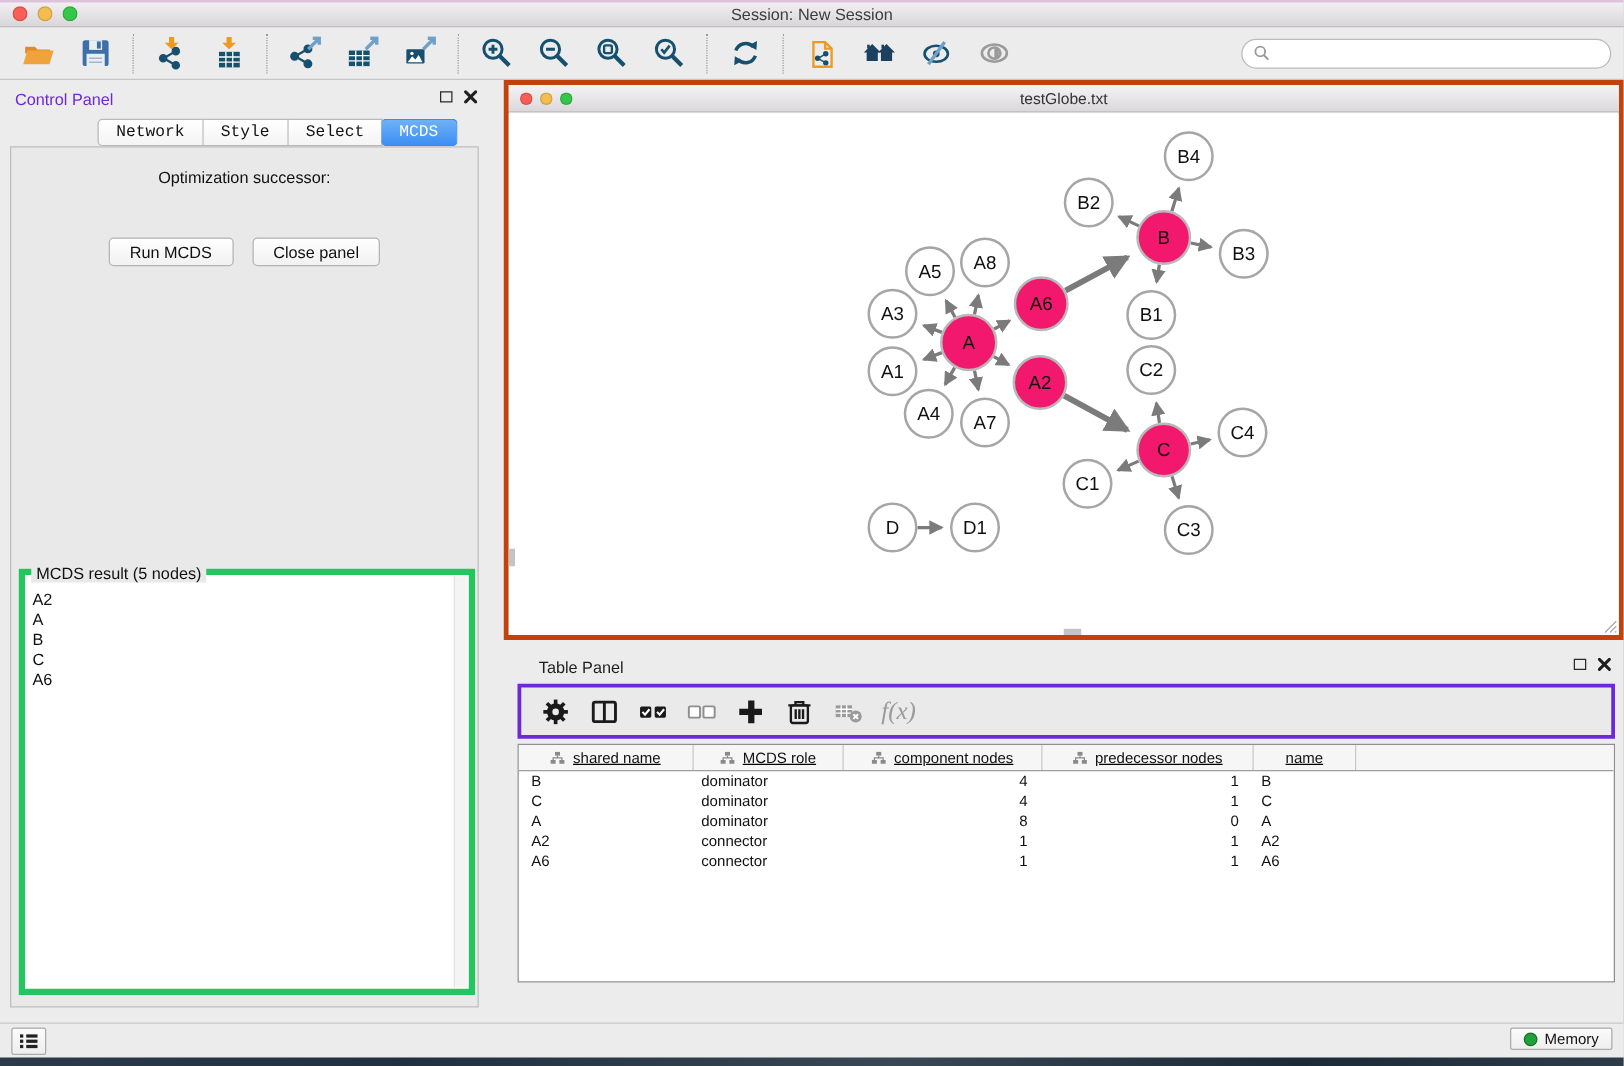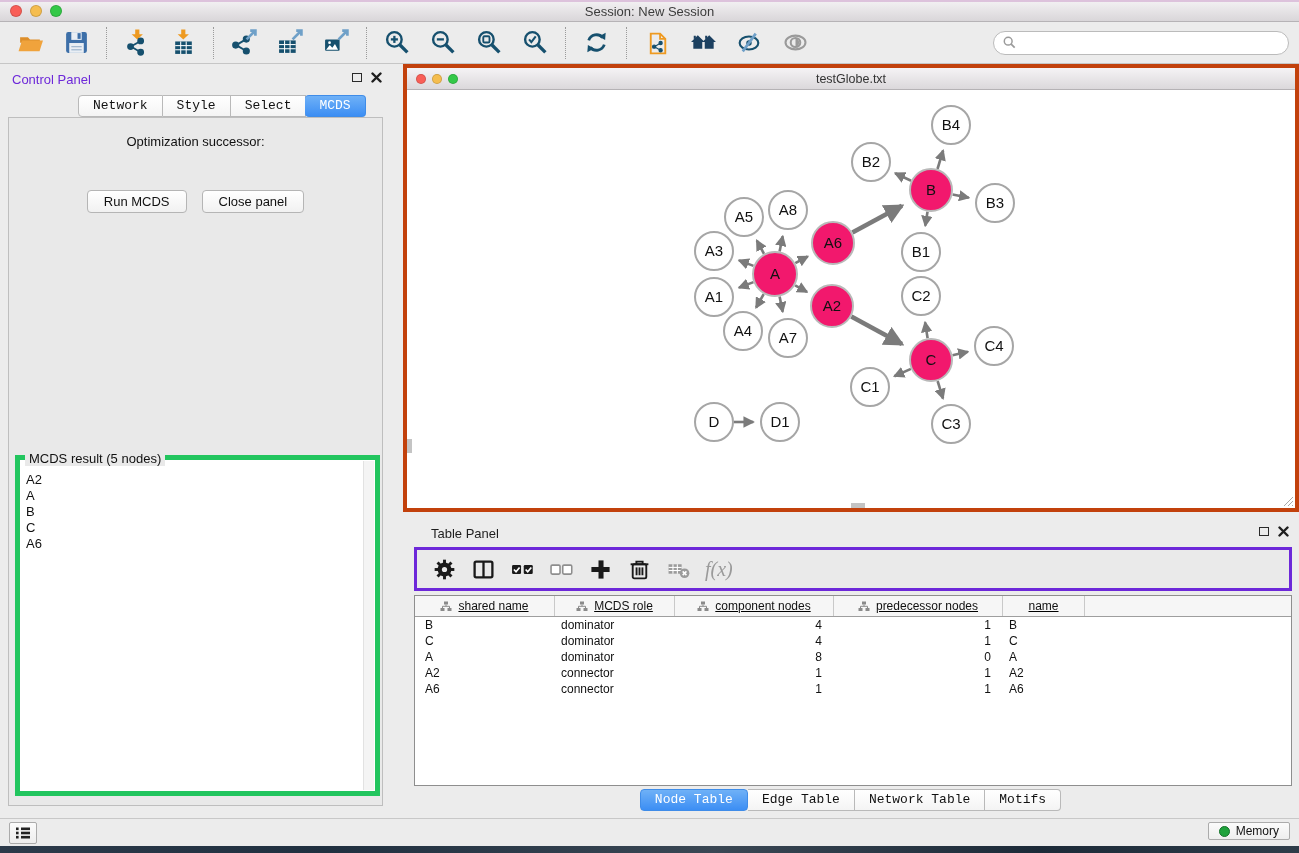--- a/index.html
+++ b/index.html
@@ -579,26 +579,20 @@
           </div>
           <div class="tr">
             <div class="td" style="width: 140px; text-align: left; padding: 0px 0px 0px 10px;">A6</div>
             <div class="td" style="width: 120px; text-align: left; padding: 0px 0px 0px 6px;">connector</div>
             <div class="td" style="width: 159px; text-align: right; padding: 0px 12px 0px 0px;">1</div>
             <div class="td" style="width: 169px; text-align: right; padding: 0px 12px 0px 0px;">1</div>
             <div class="td" style="width: 82px; text-align: left; padding: 0px 0px 0px 6px;">A6</div>
           </div>
         </div>
     </div>
-    <div class="tp-tabs seg-row" id="tp-tabs">
-        <div class="seg active">Node Table</div>
-        <div class="seg">Edge Table</div>
-        <div class="seg">Network Table</div>
-        <div class="seg">Motifs</div>
-      </div>
   </div>
 
   <div class="statusbar">
     <div class="status-left-btn">
       <svg width="16" height="14" viewBox="0 0 16 14">
           <g fill="#222">
             <rect x="1" y="1.5" width="2.6" height="2.6"></rect>
             <rect x="6" y="1.5" width="9" height="2.6"></rect>
             <rect x="1" y="5.7" width="2.6" height="2.6"></rect>
             <rect x="6" y="5.7" width="9" height="2.6"></rect>

